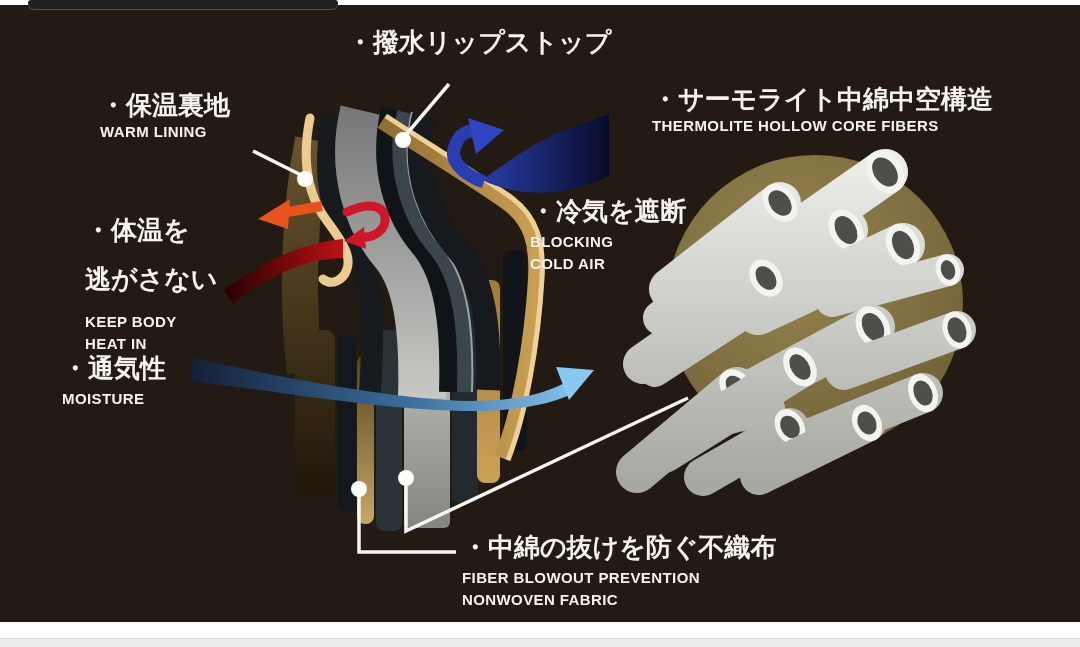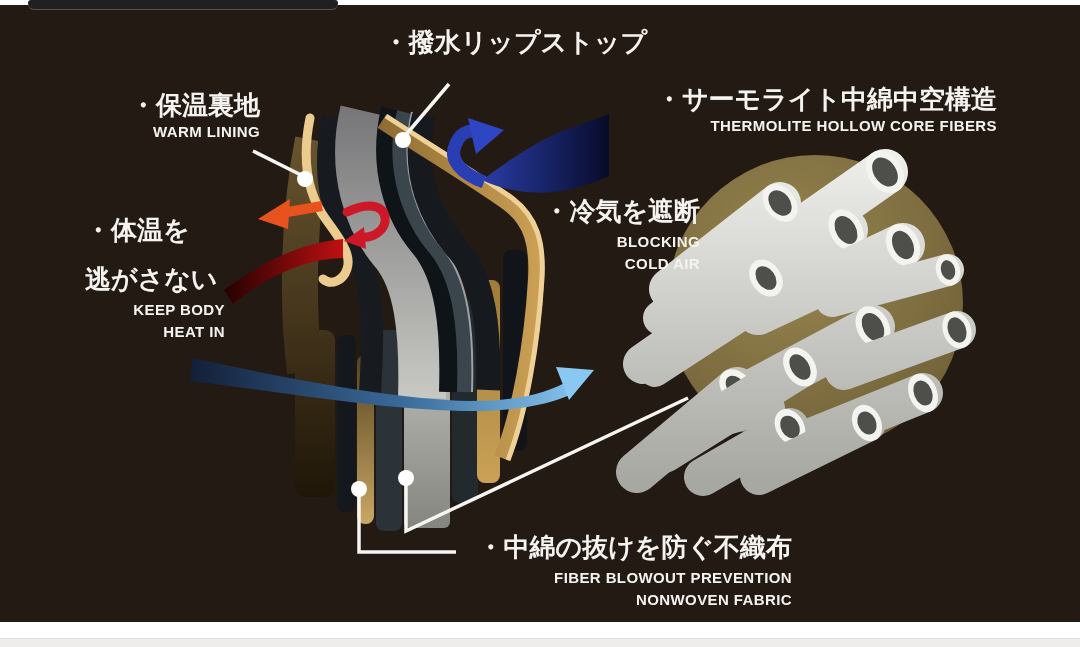--- a/index.html
+++ b/index.html
@@ -9,21 +9,21 @@
   .gap-top { position:absolute; top:0; left:0; width:1080px; height:5px; background:#ffffff; z-index:3; }
   .prev-edge { position:absolute; top:0; left:28px; width:310px; height:9px; background:#202020;
                border-radius:3px 3px 6px 6px; box-shadow:0 1px 0 rgba(130,125,122,.55); z-index:4; }
   .gap-bottom { position:absolute; bottom:0; left:0; width:1080px; height:25px; background:#ffffff; z-index:3; }
   .footer-strip { position:absolute; bottom:0; left:0; width:1080px; height:8px; background:#efedeb;
                   border-top:1px solid #e2e0de; }
   svg.diagram { position:absolute; top:0; left:0; width:1080px; height:647px; z-index:1; }
   .lbl { position:absolute; color:#f5f3f0; z-index:5; }
   .jp { font-size:26px; font-weight:700; line-height:1.2; white-space:nowrap; }
   .en { font-size:15px; font-weight:700; letter-spacing:.4px; line-height:1.45; white-space:nowrap; }
-  .tc { text-align:right; }
+  .tc { text-align:left; }
   .tl { text-align:left;margin-top:18px; }
 </style>
 </head>
 <body>
 
 <div class="stage">
 
   <div class="canvas"></div>
   <div class="gap-top"></div>
   <div class="prev-edge"></div>
@@ -213,24 +213,28 @@
   </div>
 
   <div class="lbl tc" style="left:100px; top:90px; width:160px;">
     <div class="jp">・保温裏地</div>
     <div class="en">WARM LINING</div>
   </div>
 
   <div class="lbl" style="left:85px; top:197px; width:140px;">
     <div class="jp tl">・体温を</div>
     <div class="jp tl">逃がさない</div>
-    <div class="en tc" style="margin-top:4px;">KEEP BODY</div>
+    <div class="en tc" style="margin-top:16px;">KEEP BODY</div>
     <div class="en tc">HEAT IN</div>
   </div>
 
+  <div class="lbl tc" style="left:62px; top:353px; width:120px;">
+    <div class="jp">・通気性</div>
+    <div class="en" style="margin-top:4px;">MOISTURE</div>
+  </div>
 
   <div class="lbl tc" style="left:652px; top:84px; width:345px;">
     <div class="jp">・サーモライト中綿中空構造</div>
     <div class="en">THERMOLITE HOLLOW CORE FIBERS</div>
   </div>
 
   <div class="lbl tc" style="left:530px; top:196px; width:170px;">
     <div class="jp">・冷気を遮断</div>
     <div class="en" style="margin-top:4px;">BLOCKING</div>
     <div class="en">COLD AIR</div>

